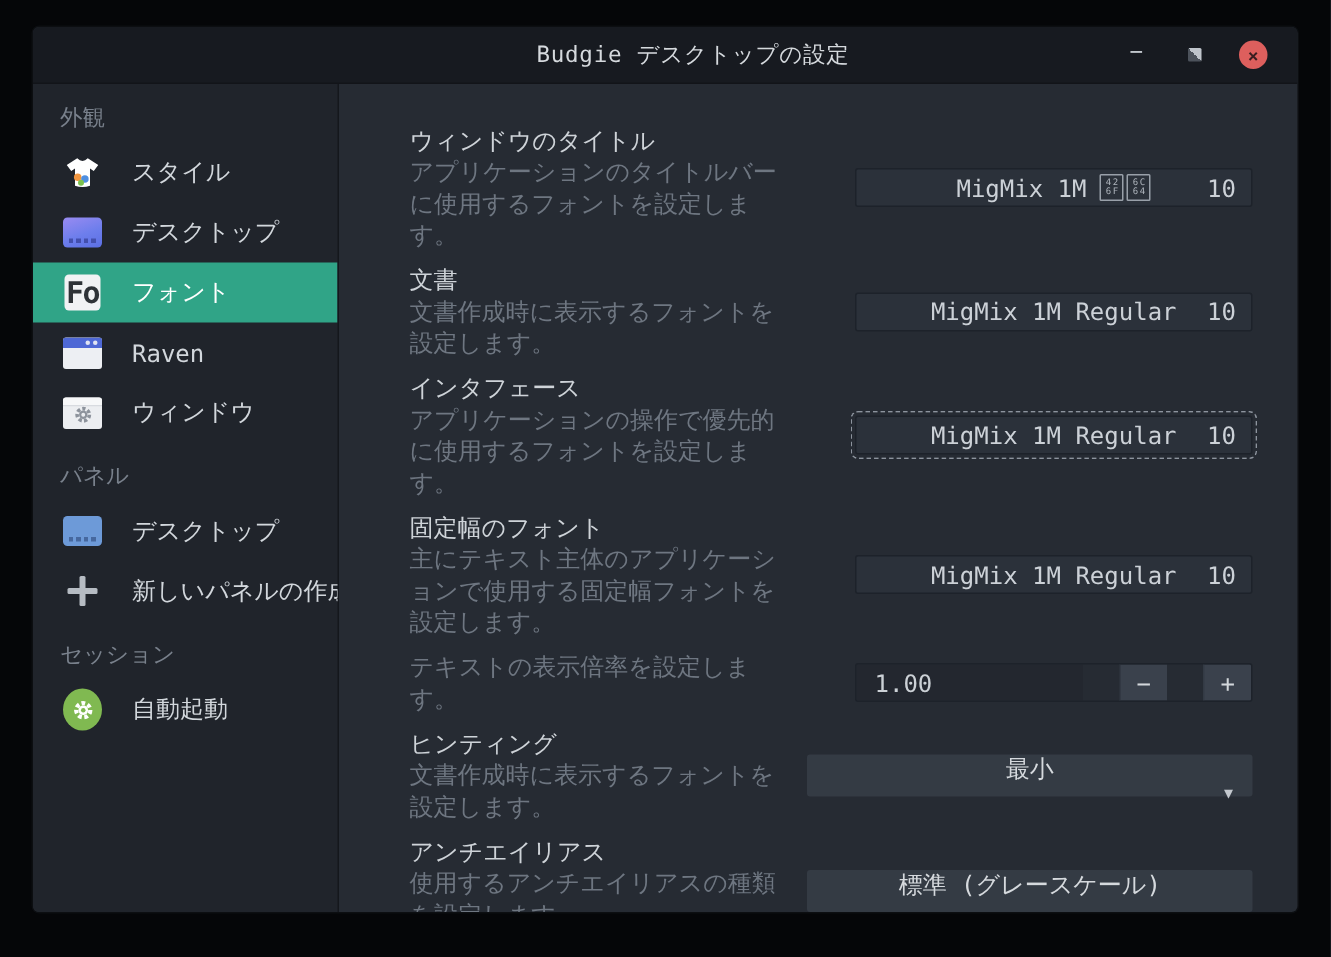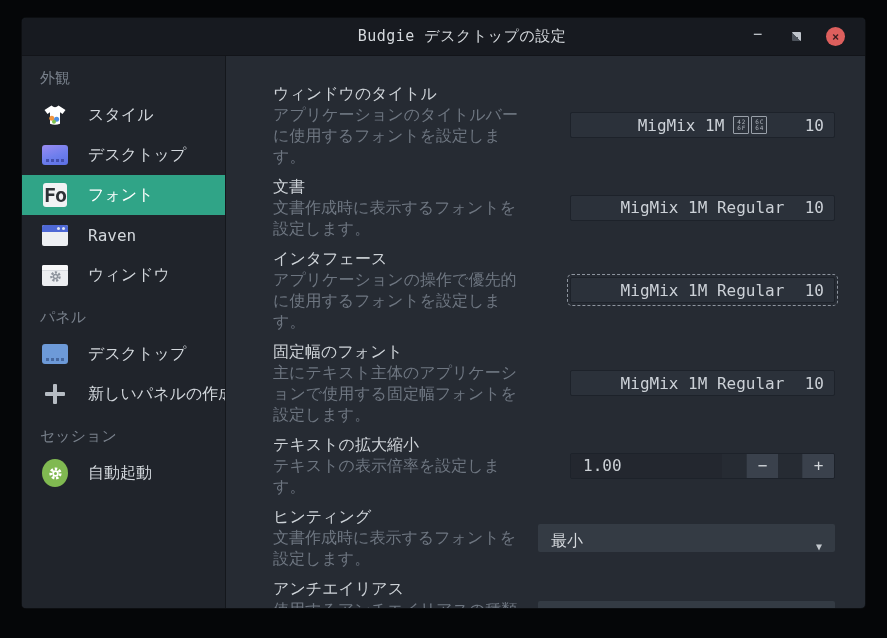--- a/index.html
+++ b/index.html
@@ -92,21 +92,21 @@
   .spinbox{width:265px;height:26px;display:flex;border-radius:2px;overflow:hidden;
     border:1px solid #1d222a;box-sizing:border-box;gap:24px;}
   .spin-entry{flex:1;background:#23272f;color:#ccd1d6;font-size:16px;
     display:flex;align-items:center;padding-left:12px;}
   .spin-btn{width:31px;background:#3a414c;color:#d3d7db;font-size:16px;
     display:flex;align-items:center;justify-content:center;cursor:default;}
   .spin-btn.minus{border-left:1px solid #2b313a;}
   .spin-btn.plus{border-left:1px solid #333a44;}
   .dropdown{
     width:297px;height:28px;background:#343b44;border-radius:2px;box-sizing:border-box;
-    display:flex;align-items:flex-end;padding:0 13px;color:#d5d9dd;font-size:16px;cursor:default;
+    display:flex;align-items:center;padding:0 13px;color:#d5d9dd;font-size:16px;cursor:default;flex-direction:column;
   }
   .dropdown .arrow{margin-left:auto;color:#c3c8ce;font-size:10px;}
   .clip-row{align-items:flex-start;}
 </style>
 </head>
 <body>
 
 <div class="window">
 
   <div class="titlebar">
@@ -268,21 +268,20 @@
         <div class="row-control">
           <div class="font-button">
             <span>MigMix 1M Regular</span>
             <span class="size">10</span>
           </div>
         </div>
       </div>
 
       <div class="setting-row">
         <div class="row-text">
-          <div class="row-title">テキストの拡大縮小</div>
           <div class="row-desc">テキストの表示倍率を設定します。</div>
         </div>
         <div class="row-control">
           <div class="spinbox">
             <div class="spin-entry">1.00</div>
             <div class="spin-btn minus">
               <span>−</span>
             </div>
             <div class="spin-btn plus">
               <span>+</span>

